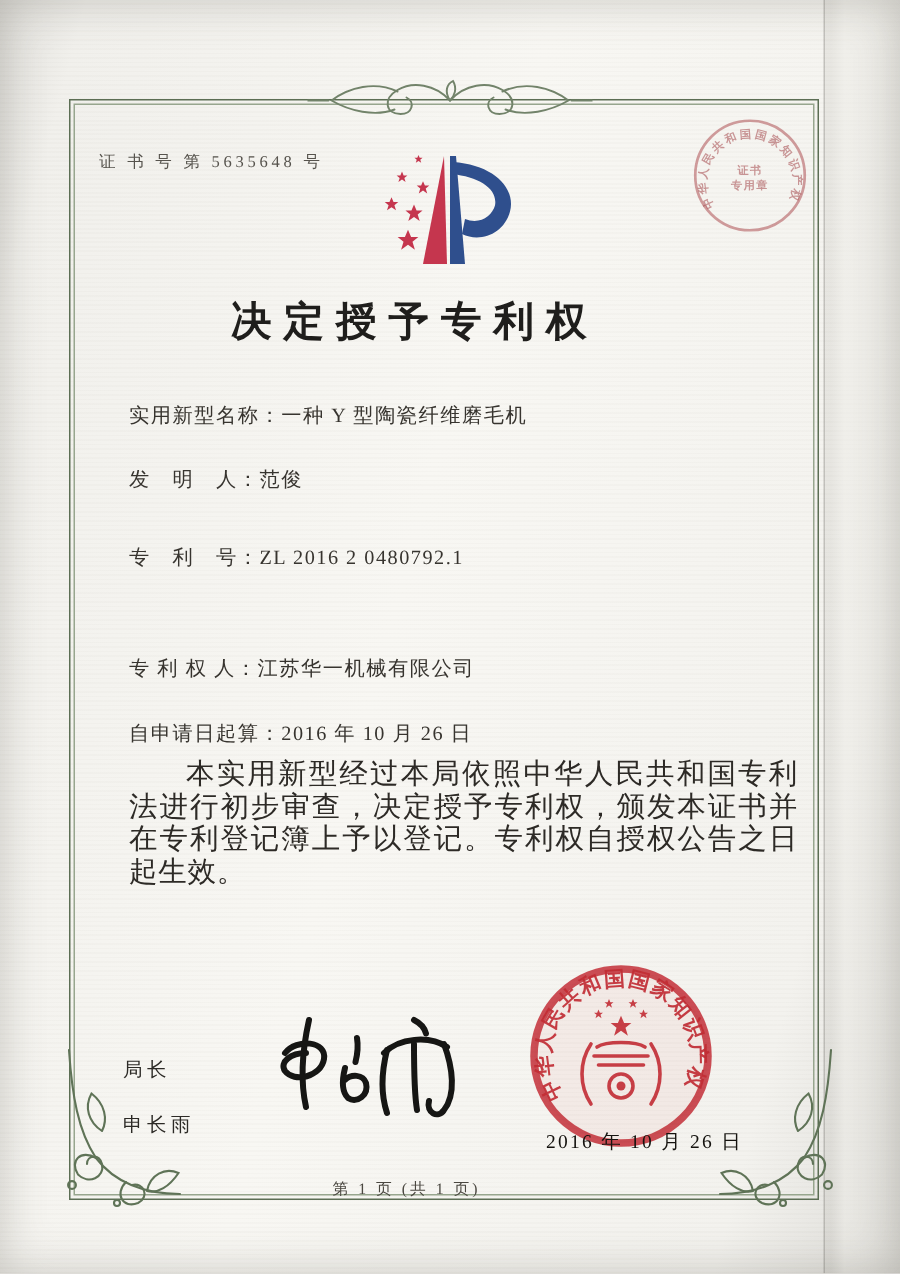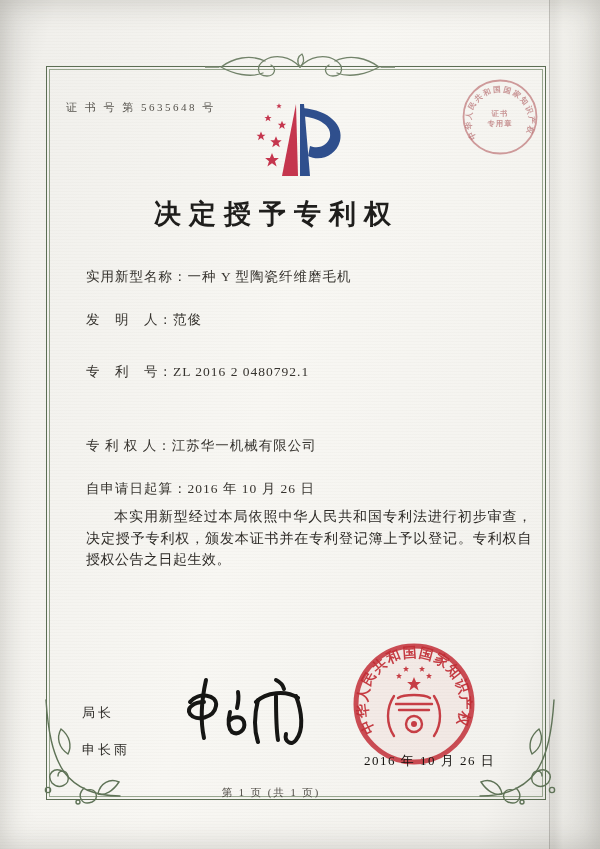--- a/index.html
+++ b/index.html
@@ -21,21 +21,21 @@
   .corner.br{left:454px;top:696px;transform:scaleX(-1);}
   .cert-no{position:absolute;left:66px;top:100px;z-index:5;
     font-size:11px;letter-spacing:2.5px;color:#56534d;font-weight:500;}
   .logo{position:absolute;left:252px;top:96px;z-index:5;}
   .seal-small{position:absolute;left:461px;top:78px;z-index:6;opacity:.78;filter:blur(.4px);mix-blend-mode:multiply;}
   .title{position:absolute;left:0;right:55px;top:196px;text-align:center;z-index:5;
     font-size:27px;font-weight:600;color:#1f1e1c;letter-spacing:8px;text-indent:8px;}
   .field{position:absolute;left:86px;z-index:5;font-size:13.5px;color:#37342f;letter-spacing:1px;white-space:nowrap;}
   .f0{top:268px;} .f1{top:311px;} .f2{top:363px;} .f3{top:395px;} .f4{top:437px;} .f5{top:480px;}
   .paras{position:absolute;left:86px;top:506px;width:446px;z-index:5;
-    font-size:14px;line-height:21.6px;color:#2d2a26;text-align:justify;letter-spacing:.5px;}
+    font-size:19px;line-height:21.6px;color:#2d2a26;text-align:justify;letter-spacing:.5px;}
   .paras p{margin:0;text-indent:2em;}
   .signer{position:absolute;left:82px;top:694px;z-index:5;font-size:13px;color:#2c2a26;letter-spacing:3px;line-height:37px;}
   .signature{position:absolute;left:168px;top:668px;z-index:6;}
   .seal-big{position:absolute;left:352px;top:642px;z-index:6;opacity:.92;mix-blend-mode:multiply;}
   .issue-date{position:absolute;left:364px;top:752px;z-index:7;font-size:13px;color:#15130f;letter-spacing:1.5px;white-space:nowrap;}
   .footer{position:absolute;left:46px;width:450px;top:786px;text-align:center;z-index:5;
     font-size:10.5px;color:#4a4740;letter-spacing:2px;}
   .seal-text{font-family:"Liberation Serif","DejaVu Serif",serif;font-weight:bold;}
 </style>
 </head>

